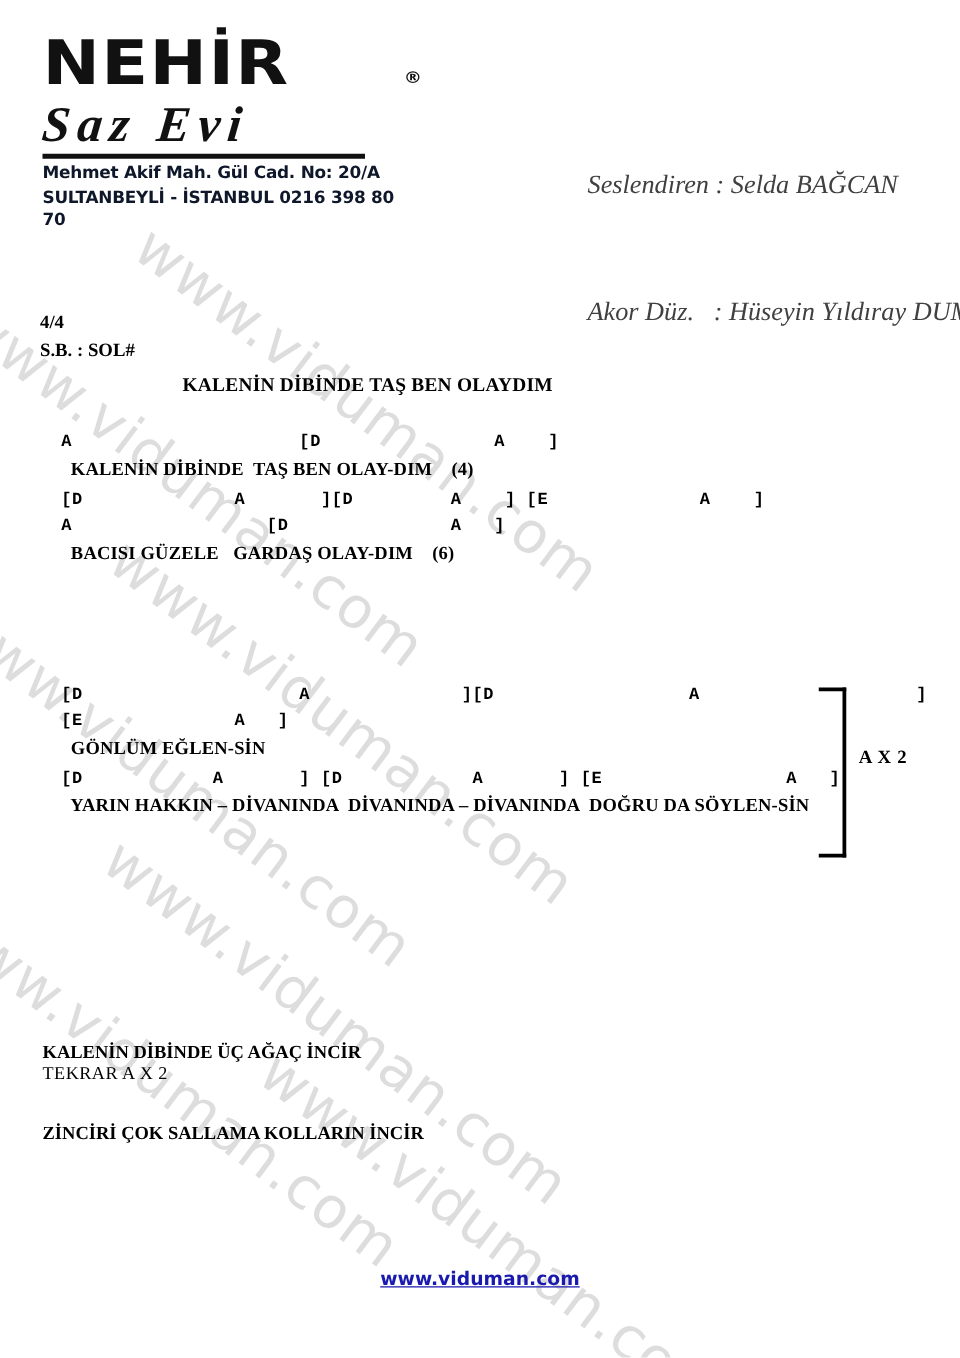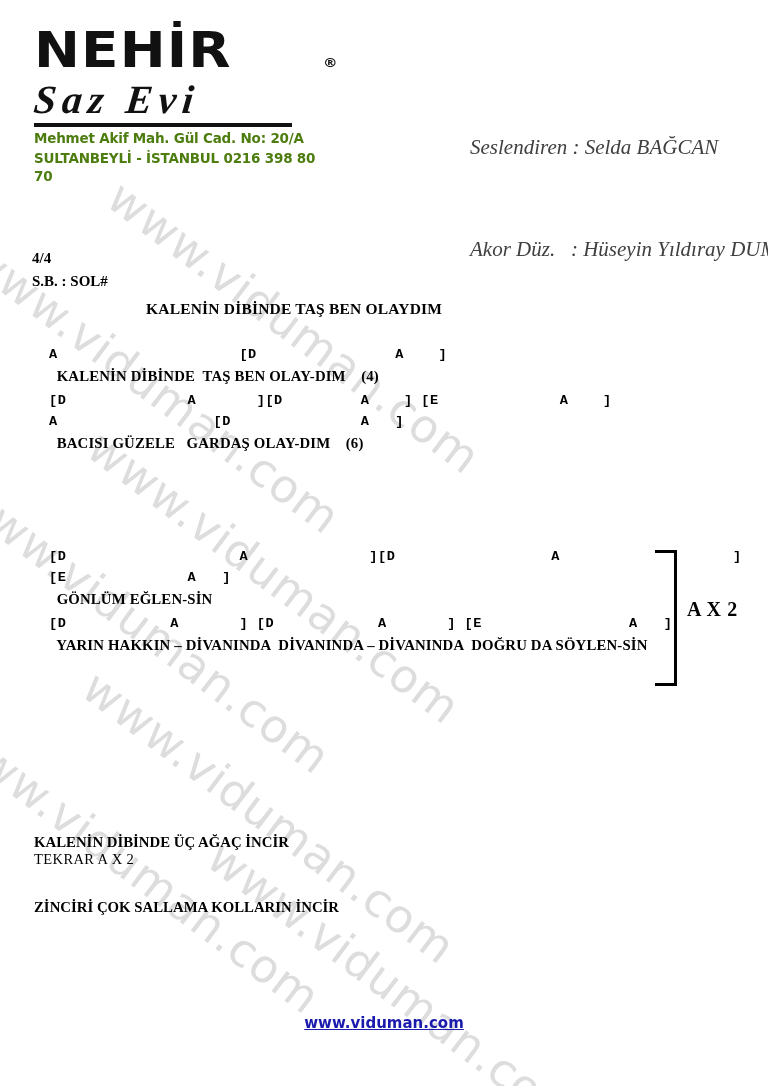--- a/index.html
+++ b/index.html
@@ -89,21 +89,21 @@
     background: #111;
     margin-top: 2px;
   }
   .logo-addr {
     font-family: "DejaVu Sans", sans-serif;
     font-size: 13.5px;
     font-weight: 700;
     line-height: 1.28;
     letter-spacing: -0.2px;
     margin-top: 3px;
-    color: #4d7c0f;
+    color: #0f172a;
   }
 
   
   #credits {
     position: absolute;
     left: 470px;
     top: 62px;
     font-family: "Liberation Serif", serif;
     font-style: italic;
     font-size: 21px;
@@ -174,21 +174,21 @@
     border-right: 3px solid #000;
     border-bottom: 3px solid #000;
     box-sizing: border-box;
     z-index: 3;
   }
   #repeat-label {
     position: absolute;
     left: 687px;
     top: 598px;
     font-weight: 700;
-    font-size: 20px;
+    font-size: 15px;
     letter-spacing: 0.6px;
     z-index: 3;
   }
 
   
   #verse3 {
     position: absolute;
     left: 34px;
     top: 788px;
     font-weight: 700;

